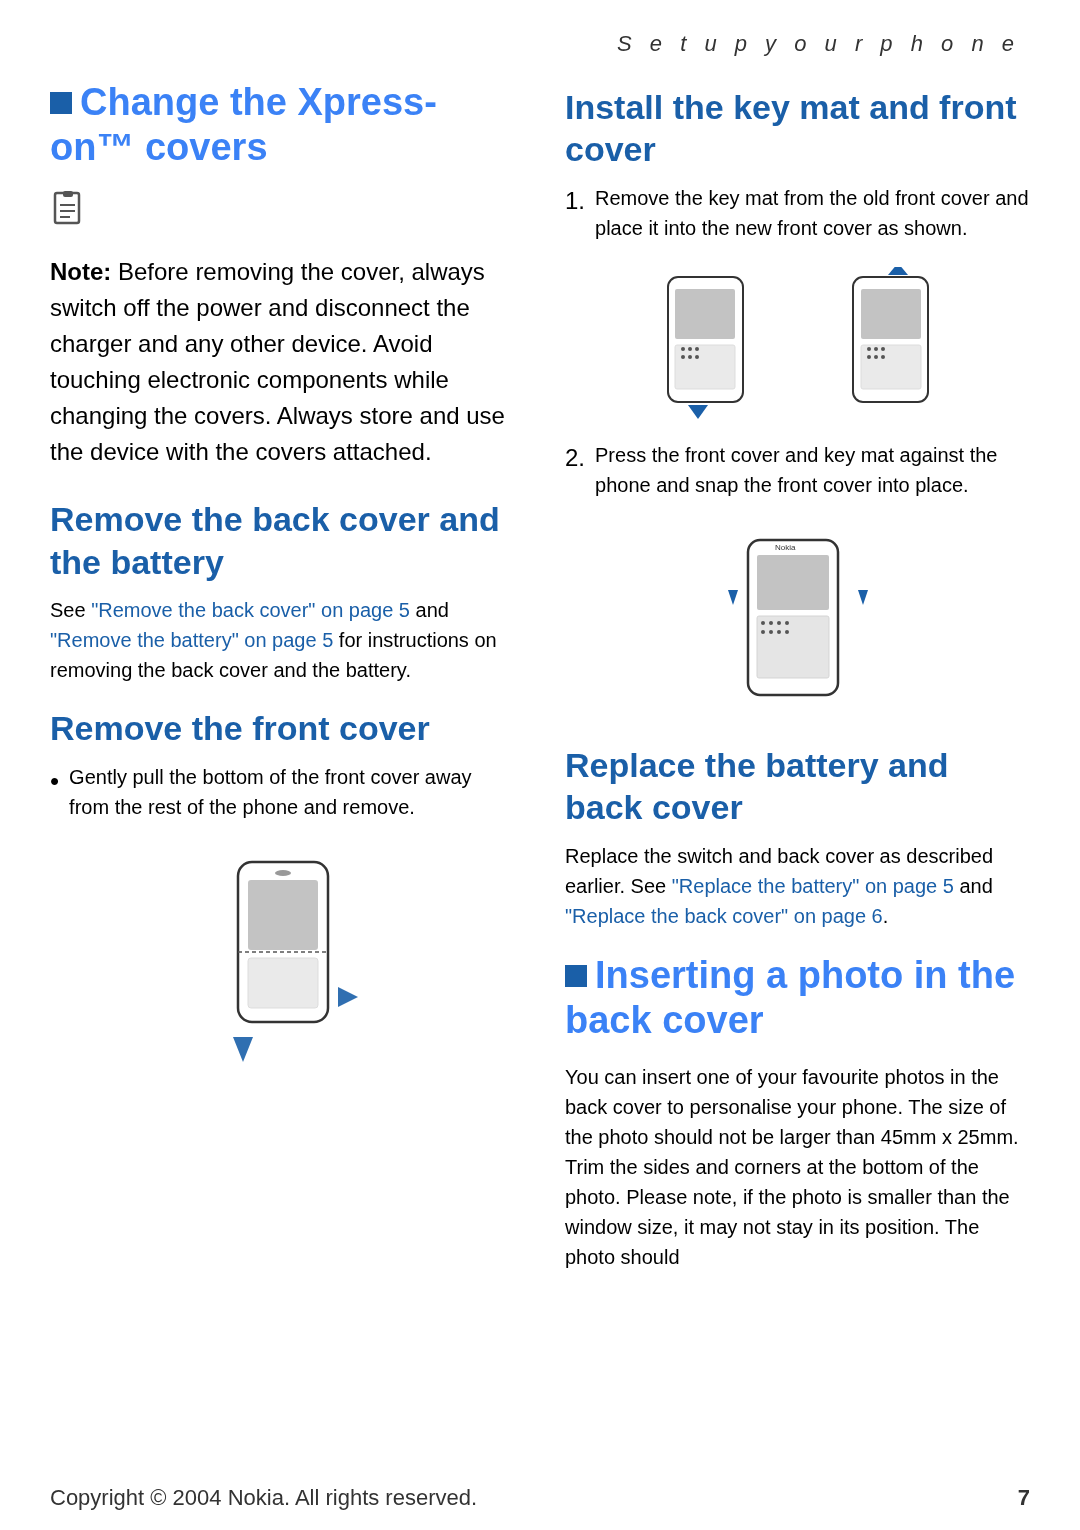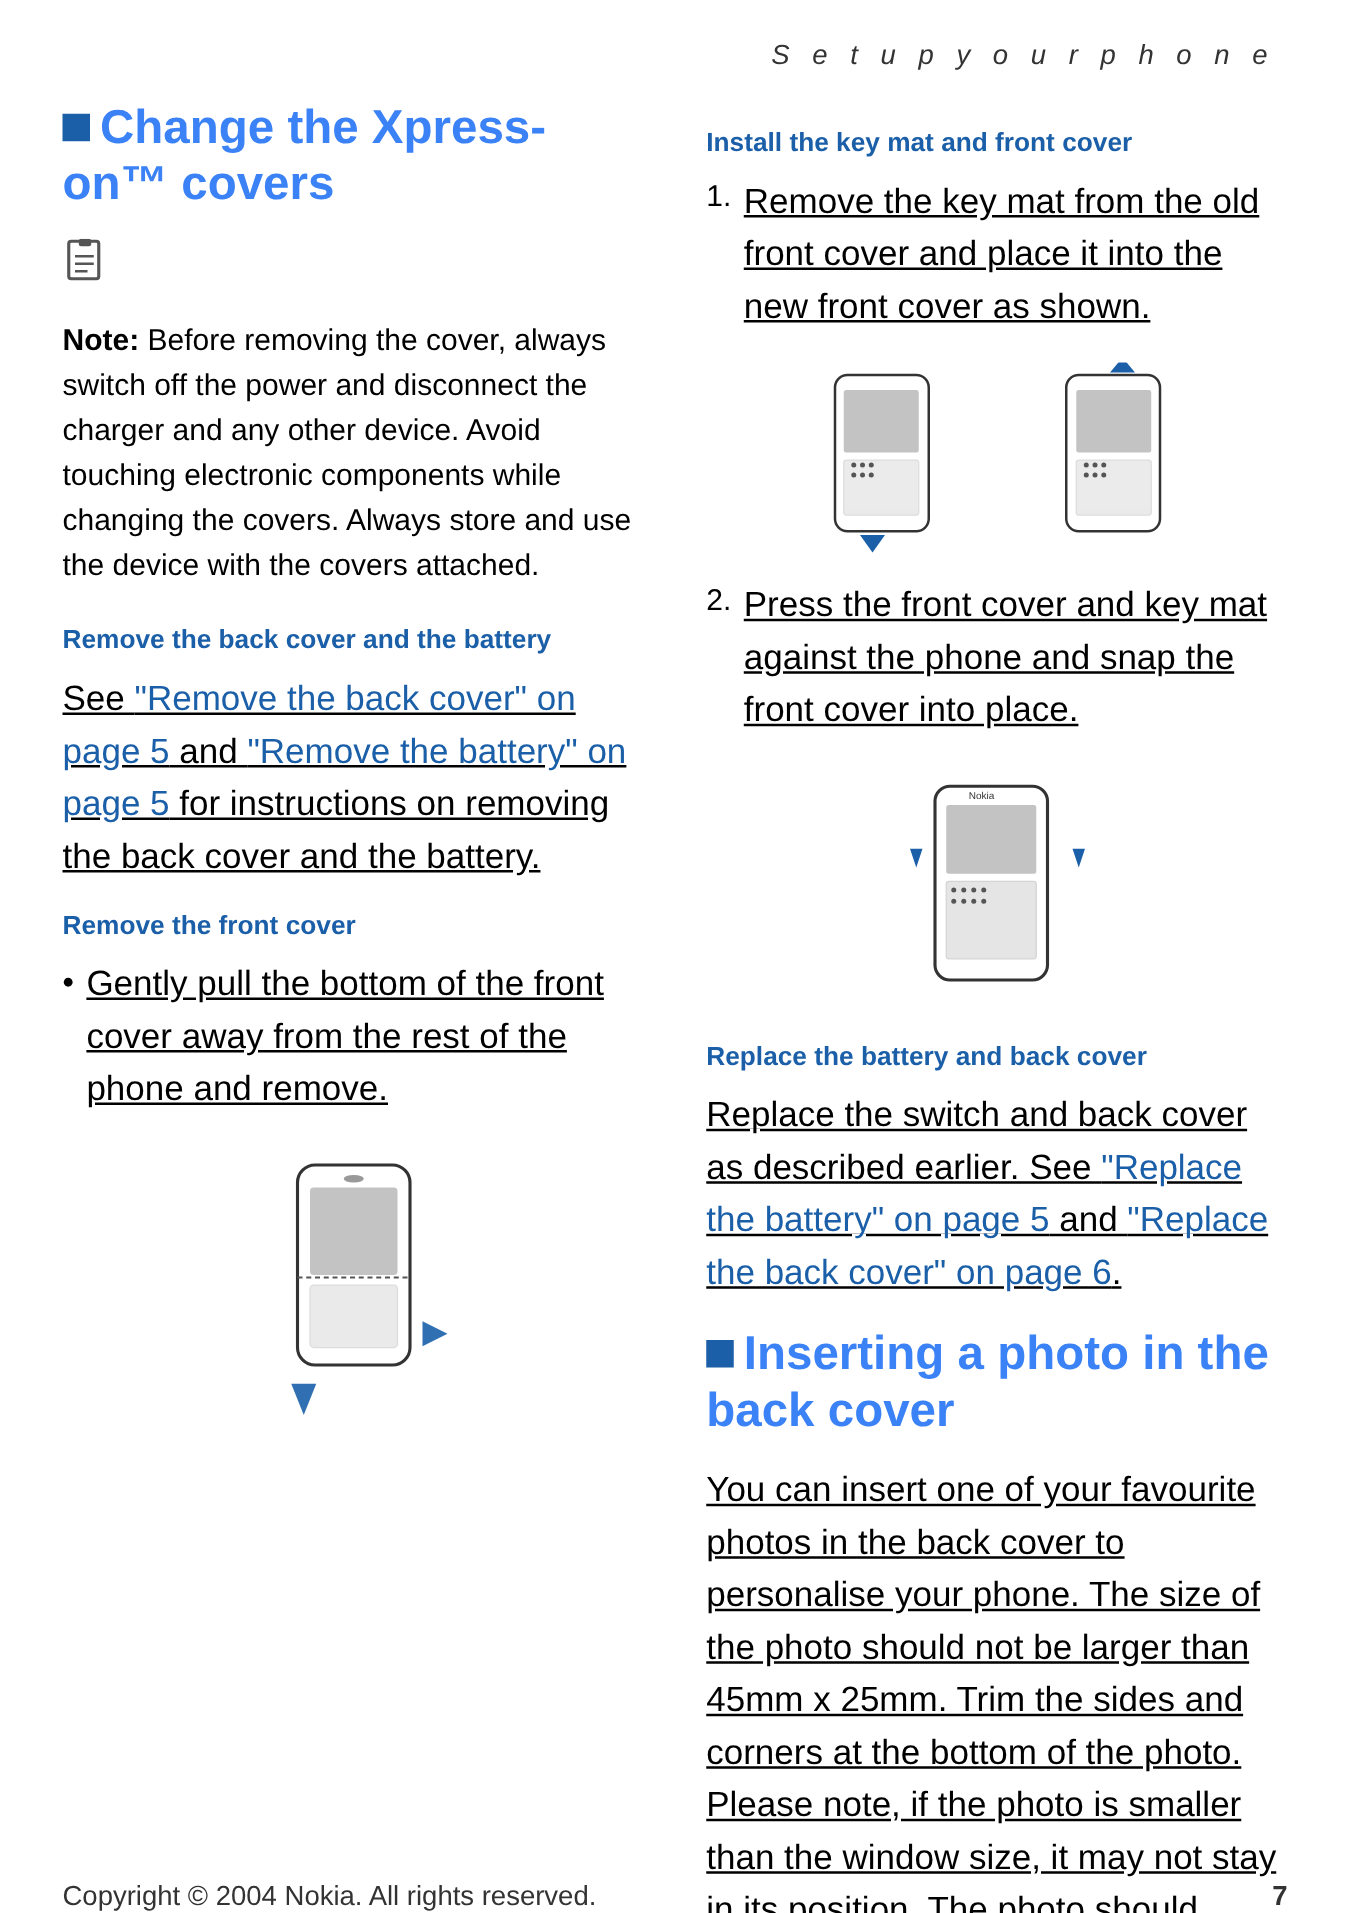--- a/index.html
+++ b/index.html
@@ -66,33 +66,32 @@
     }
     .note-text {
       font-size: 24px;
       line-height: 1.5;
       color: #000;
     }
     .note-text strong {
       font-weight: bold;
     }
     .subsection-title {
-      font-size: 21px;
+      font-size: 34px;
       font-weight: bold;
       color: #1a5fa8;
       margin-bottom: 12px;
-      margin-top: 22px;
+      margin-top: 6px;
       line-height: 1.25;
     }
     .body-text {
-      font-size: 28px;
+      font-size: 20px;
       line-height: 1.5;
       color: #000;
       margin-bottom: 10px;
-      text-decoration: underline;
     }
     .link-text {
       color: #1a5fa8;
     }
     .bullet-item {
       display: flex;
       flex-direction: row;
       margin-bottom: 6px;
       align-items: flex-start;
     }
@@ -119,21 +118,21 @@
       justify-content: center;
       margin: 20px 0 24px 0;
     }
     .phone-illustration-sm {
       display: flex;
       justify-content: center;
       margin: 14px 0 18px 0;
     }
     .page-footer {
       position: absolute;
-      bottom: 26px;
+      bottom: 16px;
       left: 0;
       right: 0;
       display: flex;
       justify-content: center;
       font-size: 22px;
       color: #333;
       padding: 0 50px;
     }
     .page-footer .page-number {
       margin-left: auto;

